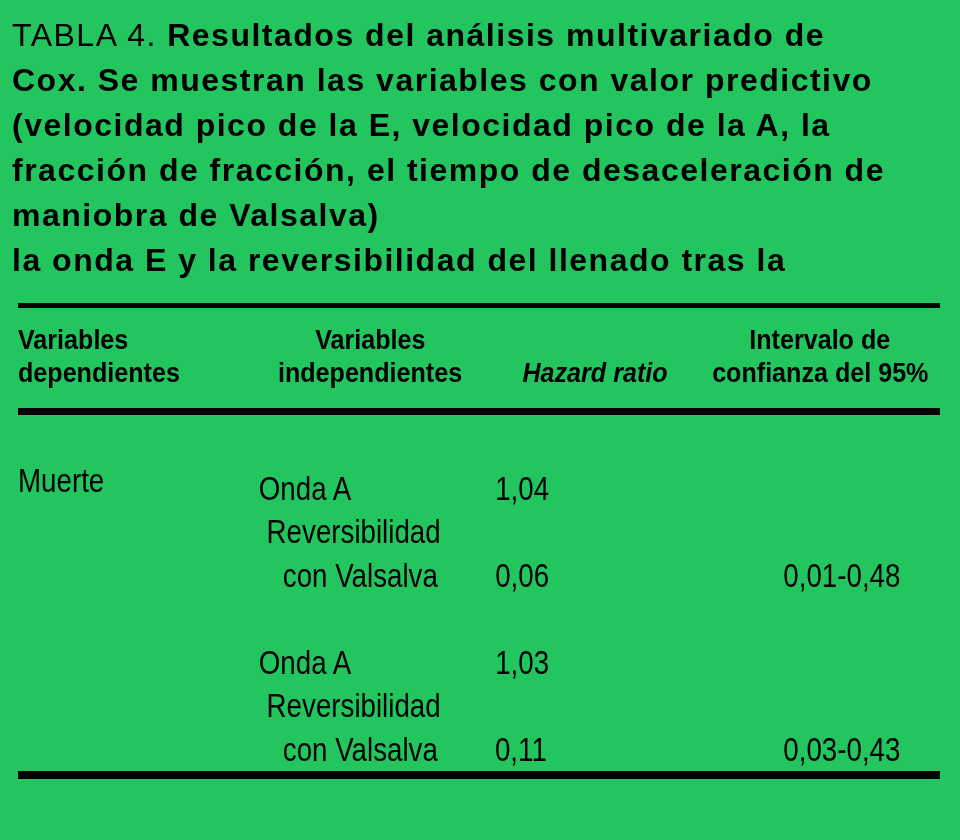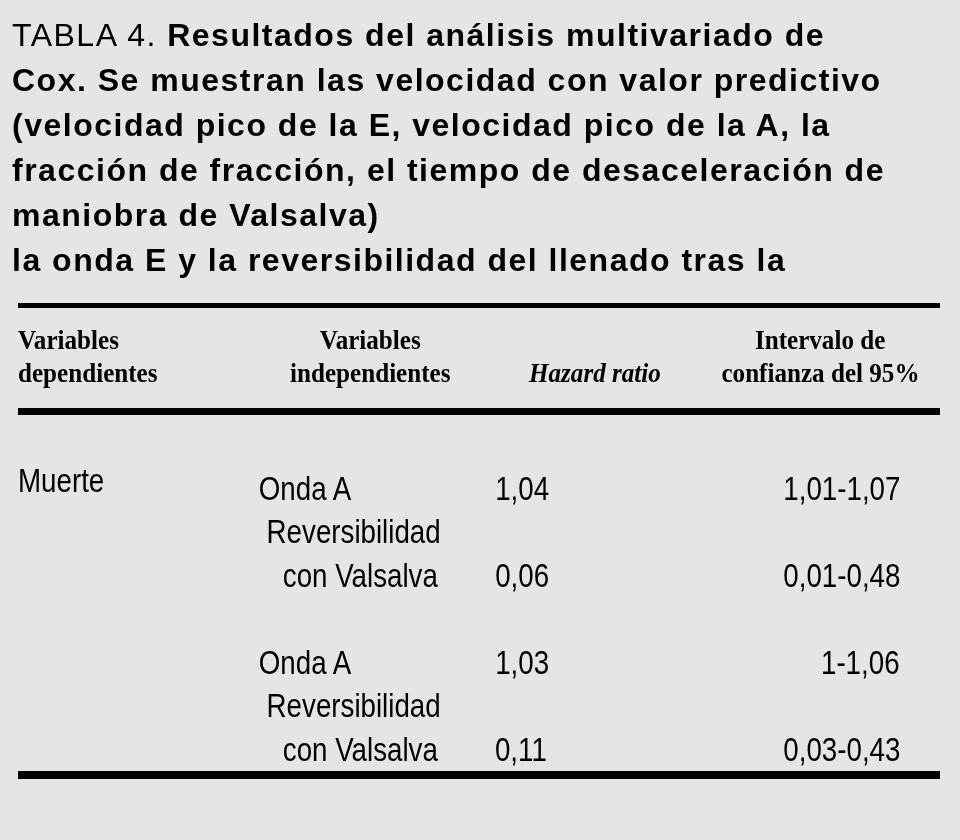--- a/index.html
+++ b/index.html
@@ -1,20 +1,20 @@
 <!DOCTYPE html>
 <html><head>
 <meta charset="utf-8">
 <style>
   html, body { margin: 0; padding: 0; background: #ffffff; }
   .page {
     position: relative;
     width: 960px;
     height: 840px;
-    background: #e5e5e5;
+    background: #22c55e;
     color: #000000;
     font-family: "Liberation Sans", sans-serif;
     overflow: hidden;
   }
   
   .caption {
     padding: 13px 8px 0 12px;
     font-size: 32px;
     line-height: 45px;
     font-weight: bold;
@@ -29,21 +29,20 @@
   .rule-mid { height: 7px; }
   .rule-bottom { height: 8px; }
   .grid4 { display: grid; grid-template-columns: 232px 240px 210px 240px; }
   
   .thead {
     align-items: end;
     padding: 16px 0 18px 0;
     font-weight: bold;
     font-size: 27px;
     line-height: 33px;
-    font-family: Liberation Serif, serif;
   }
   .h-dep { text-align: left; }
   .h-ind, .h-haz, .h-ci { text-align: center; }
   .h-haz { font-style: italic; margin-top: 9px; }
   
   .tbody { padding: 8px 0 0 0; font-size: 33px; }
   .brow { height: 43.5px; line-height: 43.5px; }
   .c-dep { text-align: left; margin-top: 36px; }
   .c-ind, .c-haz { }
   .c-ci { text-align: right; padding-right: 40px; }
@@ -58,21 +57,21 @@
 </head>
 <body>
 
 <div class="page">
 
   <div class="caption">
     <div class="caption-line">
       <span class="cap-label">TABLA 4.</span>
       <span>Resultados del análisis multivariado de</span>
     </div>
-    <div class="caption-line">Cox. Se muestran las velocidad con valor predictivo</div>
+    <div class="caption-line">Cox. Se muestran las variables con valor predictivo</div>
     <div class="caption-line">(velocidad pico de la E, velocidad pico de la A, la</div>
     <div class="caption-line">fracción de fracción, el tiempo de desaceleración de</div>
     <div class="caption-line">maniobra de Valsalva)</div>
     <div class="caption-line">la onda E y la reversibilidad del llenado tras la</div>
   </div>
 
   <div class="rtable">
 
     <div class="rule rule-top"></div>
 
@@ -102,21 +101,20 @@
         <div class="c-dep"><span class="cx ox-left">Muerte</span></div>
         <div class="c-ind"></div>
         <div class="c-haz"></div>
         <div class="c-ci"></div>
       </div>
 
       <div class="grid4 brow">
         <div class="c-dep"></div>
         <div class="c-ind"><span class="cx ox-center">Onda A</span></div>
         <div class="c-haz"><span class="cx ox-center">1,04</span></div>
-        <div class="c-ci"><span class="cx ox-right">1,01-1,07</span></div>
       </div>
 
       <div class="grid4 brow">
         <div class="c-dep"></div>
         <div class="c-ind"><span class="cx ox-center">Reversibilidad</span></div>
         <div class="c-haz"></div>
         <div class="c-ci"></div>
       </div>
 
       <div class="grid4 brow">
@@ -129,21 +127,20 @@
       <div class="grid4 brow">
         <div class="c-ind"></div>
         <div class="c-haz"></div>
         <div class="c-ci"></div>
       </div>
 
       <div class="grid4 brow">
         <div class="c-dep"></div>
         <div class="c-ind"><span class="cx ox-center">Onda A</span></div>
         <div class="c-haz"><span class="cx ox-center">1,03</span></div>
-        <div class="c-ci"><span class="cx ox-right">1-1,06</span></div>
       </div>
 
       <div class="grid4 brow">
         <div class="c-dep"></div>
         <div class="c-ind"><span class="cx ox-center">Reversibilidad</span></div>
         <div class="c-haz"></div>
         <div class="c-ci"></div>
       </div>
 
       <div class="grid4 brow">

